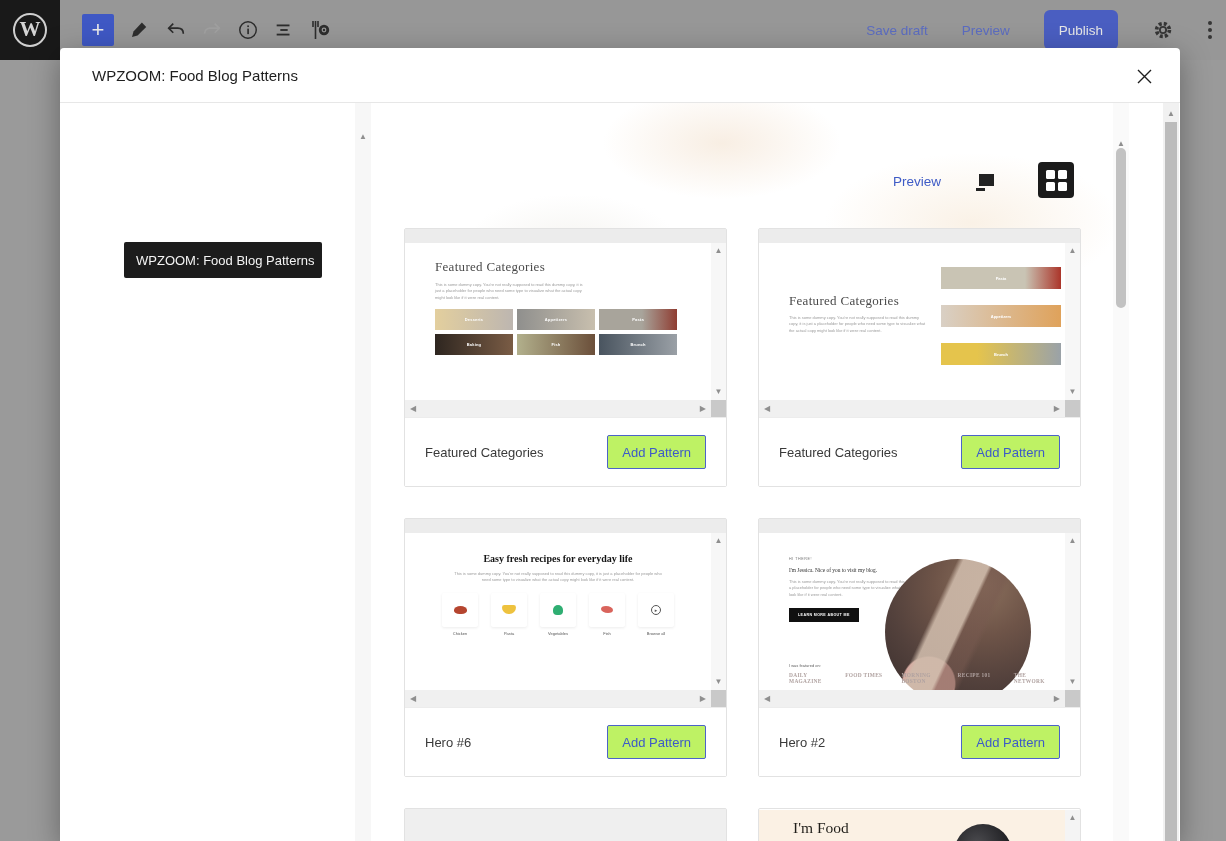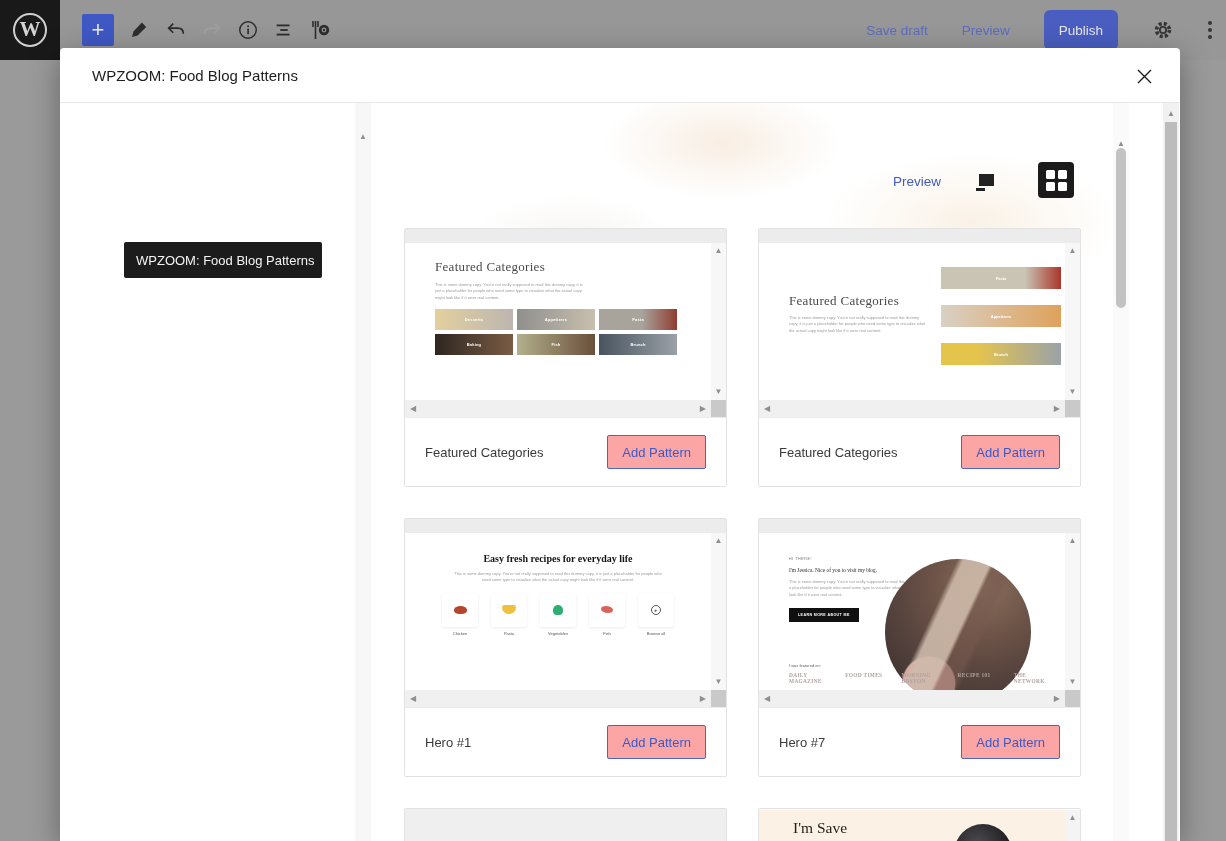--- a/index.html
+++ b/index.html
@@ -66,21 +66,21 @@
   .preview { position:relative; height:189px; overflow:hidden; }
   .p-top { height:14px; background:#ececec; }
   .p-canvas { position:absolute; top:14px; left:0; right:15px; bottom:18px; background:#fff; overflow:hidden; }
   .p-vscroll { position:absolute; top:14px; right:0; bottom:18px; width:15px; background:#f7f7f7; }
   .p-vscroll .tri.up { margin-top:4px; } .p-vscroll .tri.dn { position:absolute; bottom:4px; left:0; right:0; }
   .p-hscroll { position:absolute; left:0; right:15px; bottom:0; height:18px; background:#f0f0f0; }
   .p-hscroll .tri.lf { position:absolute; left:5px; top:5px; } .p-hscroll .tri.rt { position:absolute; right:5px; top:5px; }
   .p-corner { position:absolute; right:0; bottom:0; width:15px; height:18px; background:#c9c9c9; }
   .card-footer { position:absolute; left:0; right:0; bottom:0; height:69px; border-top:1px solid #ececec; display:flex; align-items:center; justify-content:space-between; padding:0 20px; background:#fff; }
   .card-title { font-size:13px; color:#3a3a3a; }
-  .add-btn { height:34px; padding:0 14px; background:#fca5a5; border:1px solid #4c63c8; border-radius:2px; color:#3c5ac8; font-size:13px; font-family:"Liberation Sans",sans-serif; cursor:pointer; }
+  .add-btn { height:34px; padding:0 14px; background:#bef264; border:1px solid #4c63c8; border-radius:2px; color:#3c5ac8; font-size:13px; font-family:"Liberation Sans",sans-serif; cursor:pointer; }
 
   
   .mini-serif { font-family:"Liberation Serif",serif; }
   .dummy { font-size:4px; line-height:1.6; color:#9b9b9b; }
 
   
   .c1-inner { padding:16px 0 0 30px; }
   .c1-h { font-size:13px; color:#4a4a4a; letter-spacing:.3px; }
   .c1-copy { width:150px; margin-top:7px; }
   .c1-grid { margin-top:8px; width:243px; display:grid; grid-template-columns:repeat(3,78px); grid-auto-rows:21px; gap:4px; }
@@ -357,21 +357,21 @@
                 <span class="tri up">▲</span>
                 <span class="tri dn">▼</span>
               </div>
             <div class="p-hscroll">
                 <span class="tri lf">◀</span>
                 <span class="tri rt">▶</span>
               </div>
             <div class="p-corner"></div>
           </div>
           <div class="card-footer">
-            <span class="card-title">Hero #1</span>
+            <span class="card-title">Hero #6</span>
             <button class="add-btn">Add Pattern</button>
           </div>
         </div>
 
         <div class="card" style="left:386px; top:415px;">
           <div class="preview">
             <div class="p-top"></div>
             <div class="p-canvas">
               <div class="c4-inner">
                 <div class="c4-left">
@@ -397,32 +397,32 @@
                 <span class="tri up">▲</span>
                 <span class="tri dn">▼</span>
               </div>
             <div class="p-hscroll">
                 <span class="tri lf">◀</span>
                 <span class="tri rt">▶</span>
               </div>
             <div class="p-corner"></div>
           </div>
           <div class="card-footer">
-            <span class="card-title">Hero #7</span>
+            <span class="card-title">Hero #2</span>
             <button class="add-btn">Add Pattern</button>
           </div>
         </div>
 
         <div class="card partial" style="left:32px; top:705px;">
           <div class="c5-canvas"></div>
         </div>
 
         <div class="card partial" style="left:386px; top:705px;">
           <div class="c6-canvas">
-            <div class="c6-h mini-serif">I'm Save</div>
+            <div class="c6-h mini-serif">I'm Food</div>
             <div class="c6-circle"></div>
           </div>
           <div class="c6-vscroll">
               <span class="tri">▲</span>
             </div>
         </div>
 
         <div class="vtrack" id="content-scroll">
           <span class="tri">▲</span>
           <span class="thumb"></span>

